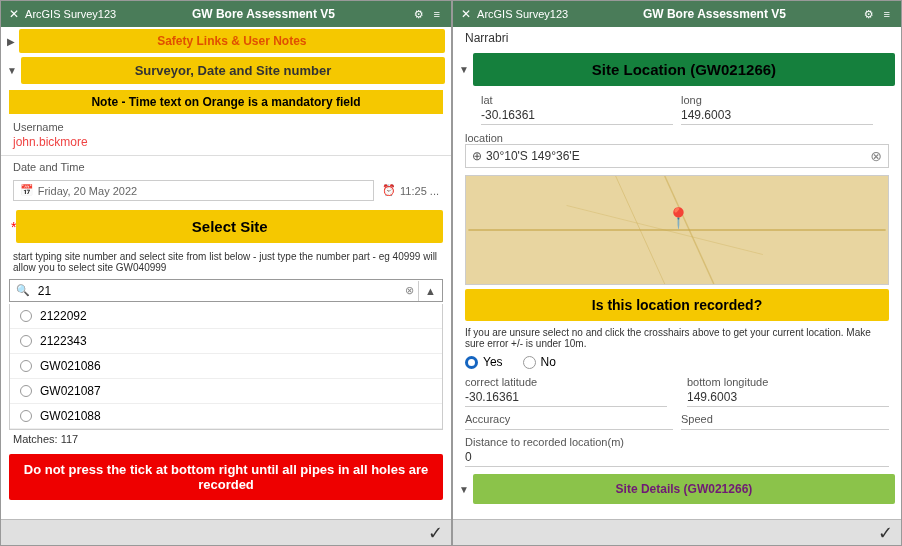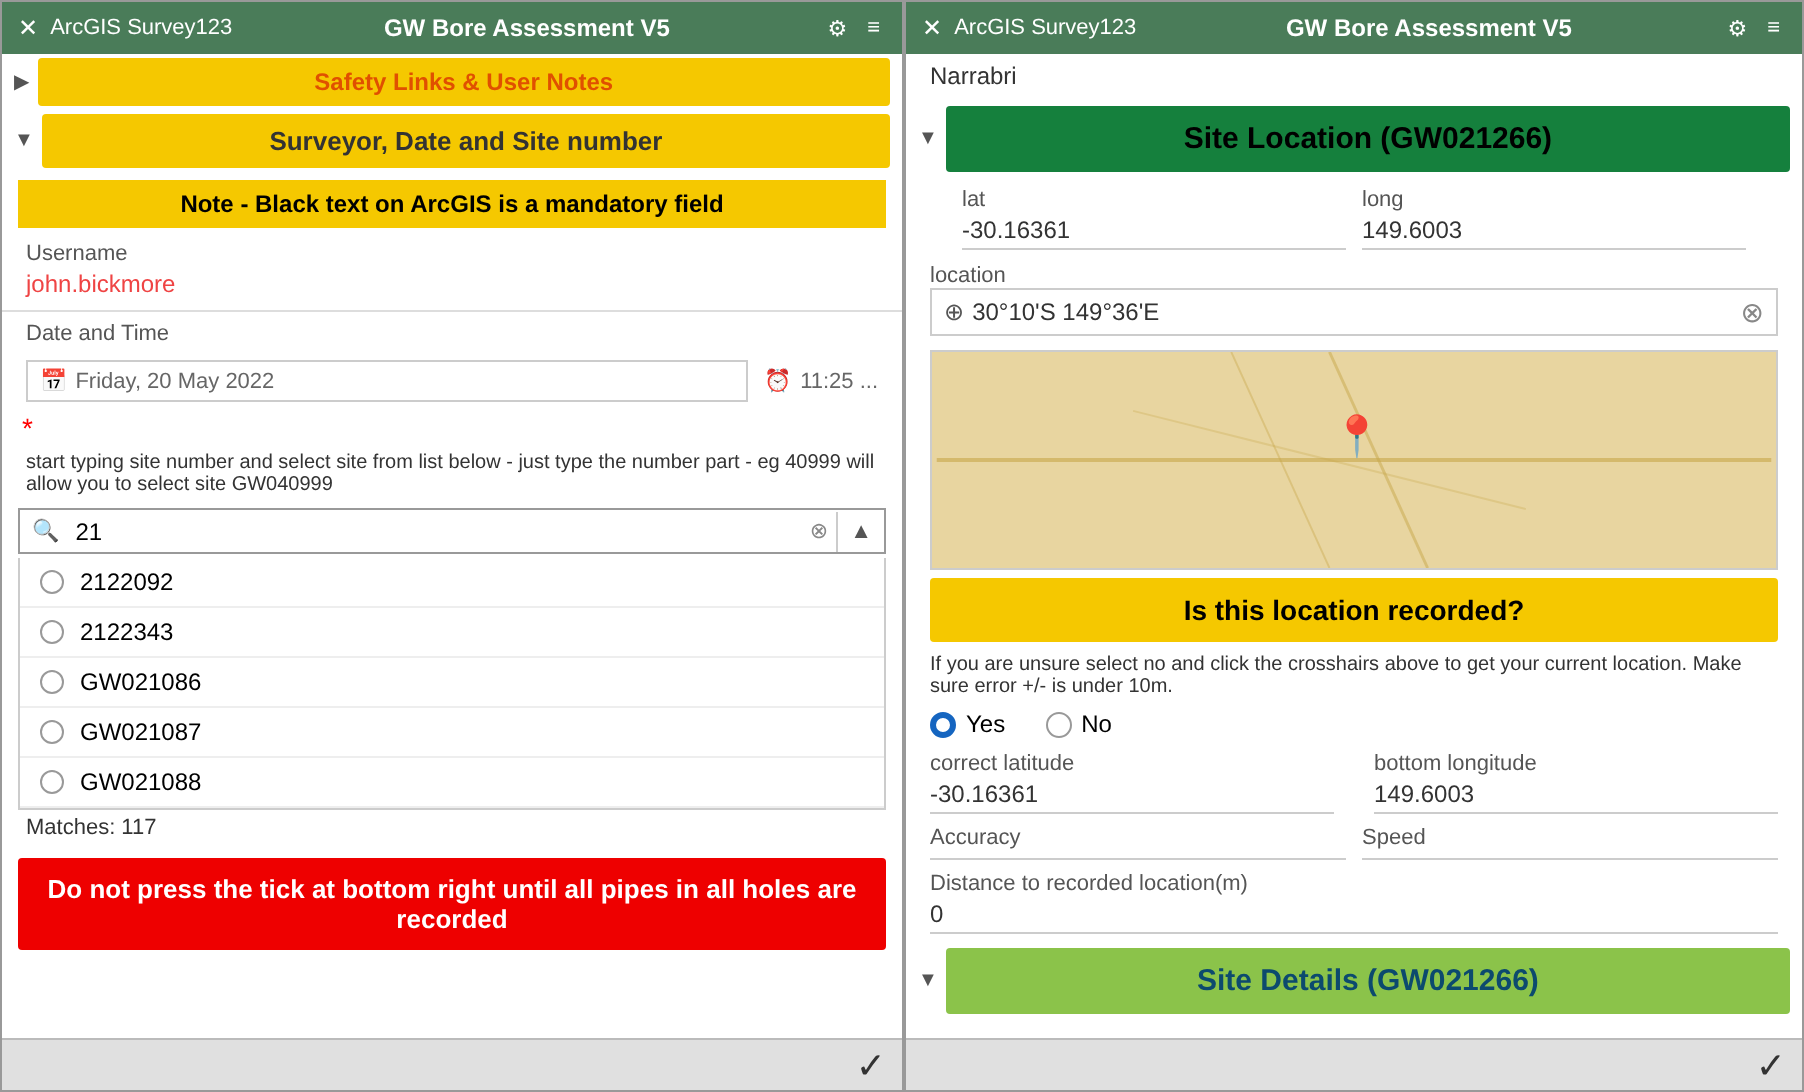--- a/index.html
+++ b/index.html
@@ -433,26 +433,26 @@
       padding: 3px 12px;
       gap: 8px;
     }
 
     .distance-row {
       padding: 3px 12px;
     }
 
     .site-details-header {
       background: #8bc34a;
-      color: #0c4a6e;
+      color: #701a75;
       font-weight: bold;
       text-align: center;
       padding: 8px;
       margin: 4px 12px;
-      font-size: 15px;
+      font-size: 12px;
       border-radius: 2px;
     }
 
     .divider-line {
       border: none;
       border-top: 1px solid #ddd;
       margin: 2px 0;
     }
 
     .location-close-btn {
@@ -483,21 +483,21 @@
     <div class="collapse-row">
       <span class="collapse-arrow">▶</span>
       <div class="safety-links-btn">Safety Links &amp; User Notes</div>
     </div>
 
     <div class="collapse-row">
       <span class="collapse-arrow">▼</span>
       <div class="section-header-yellow" style="flex:1;margin:0;">Surveyor, Date and Site number</div>
     </div>
 
-    <div class="mandatory-note">Note - Black text on ArcGIS is a mandatory field</div>
+    <div class="mandatory-note">Note - Time text on Orange is a mandatory field</div>
 
     <div class="field-group">
       <div class="field-label">Username</div>
       <div class="field-value">john.bickmore</div>
     </div>
 
     <hr class="divider-line">
 
     <div class="field-group">
       <div class="field-label">Date and Time</div>
@@ -508,20 +508,21 @@
         <span>Friday, 20 May 2022</span>
       </div>
       <div class="time-display">
         <span>⏰</span>
         <span>11:25 ...</span>
       </div>
     </div>
 
     <div class="select-site-row">
       <span class="mandatory-marker">*</span>
+      <div class="select-site-header" style="flex:1;margin:4px 0;">Select Site</div>
     </div>
 
     <div class="help-text">start typing site number and select site from list below - just type the number part - eg 40999 will allow you to select site GW040999</div>
 
     <div class="search-box-row">
       <span class="search-icon">🔍</span>
       <input class="search-input" type="text" value="21" style="">
       <span class="search-clear">⊗</span>
       <span class="search-expand">▲</span>
     </div>

